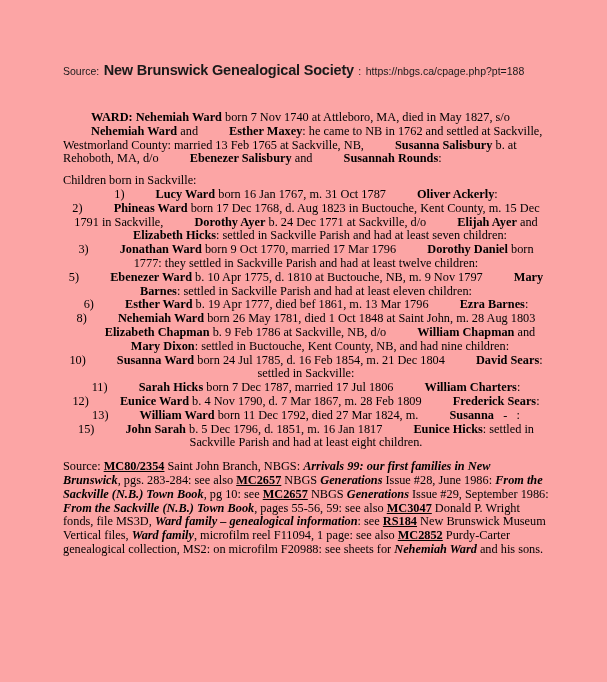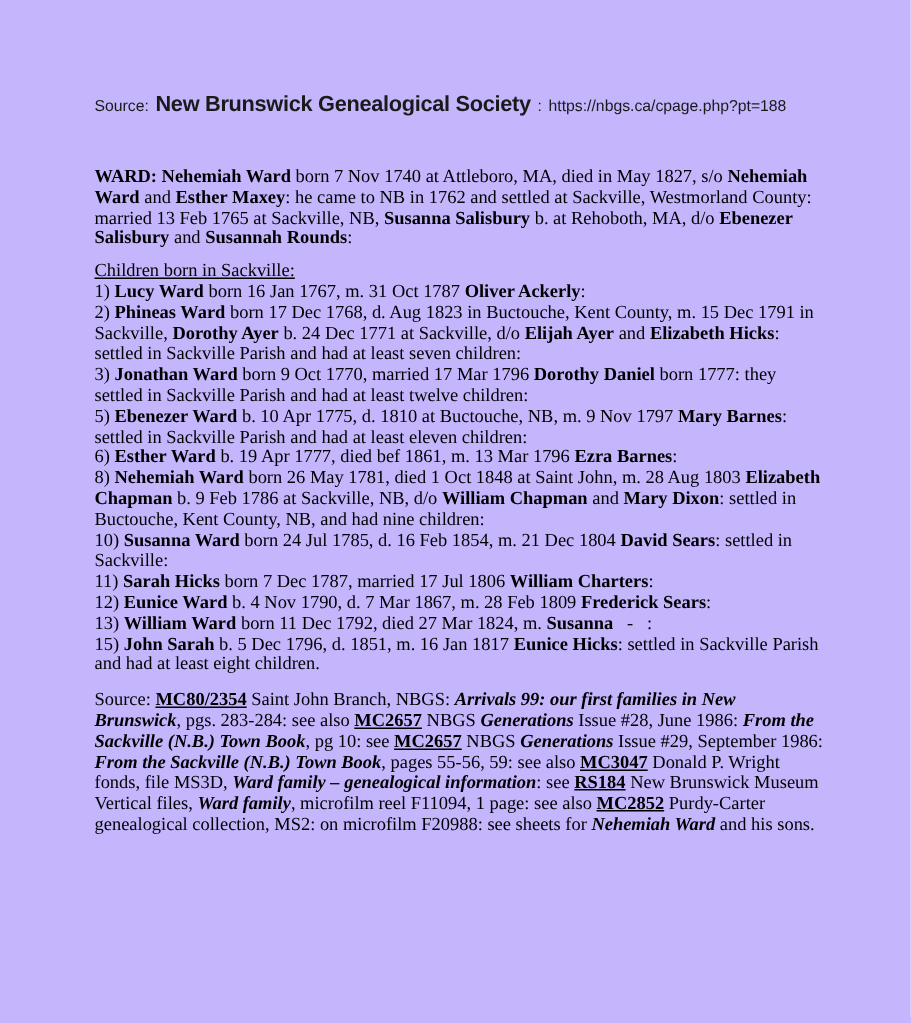--- a/index.html
+++ b/index.html
@@ -8,21 +8,21 @@
     background: #ffffff;
     width: 607px;
     height: 682px;
     overflow: hidden;
   }
   .page {
     box-sizing: border-box;
     width: 607px;
     height: 682px;
     padding: 60px 58px 0 63px;
-    background: #c4b5fd;
+    background: #fca5a5;
     color: #000000;
   }
   
   .source-header {
     font-family: "Liberation Sans", sans-serif;
     line-height: 20px;
     white-space: nowrap;
     color: #1a1a1a;
   }
   .sh-label { font-size: 10.5px; }
@@ -31,26 +31,26 @@
   .sh-url   { font-size: 10.5px; color: #1a1a1a; text-decoration: none; }
   
   .para, .child-entry, .intro {
     font-family: "Liberation Serif", serif;
     font-size: 12.3px;
     line-height: 13.8px;
     color: #000000;
     margin: 0;
   }
   .main-para { margin-top: 30px; }
-  .intro { margin-top: 8px; text-decoration: underline; }
-  .children-list { margin: 0; }
+  .intro { margin-top: 8px; }
+  .children-list { margin: 0; text-align: center; }
   .footer-para { margin-top: 10px; }
   
   .run-r  { font-weight: normal; }
-  .run-b  { font-weight: bold; }
+  .run-b  { font-weight: bold; margin-left: 28px; }
   .run-bi { font-weight: bold; font-style: italic; }
   .run-bu { font-weight: bold; text-decoration: underline; }
 </style>
 </head>
 <body>
 
 <div class="page">
 
   <div class="source-header">
     <span class="sh-label">Source:</span>

